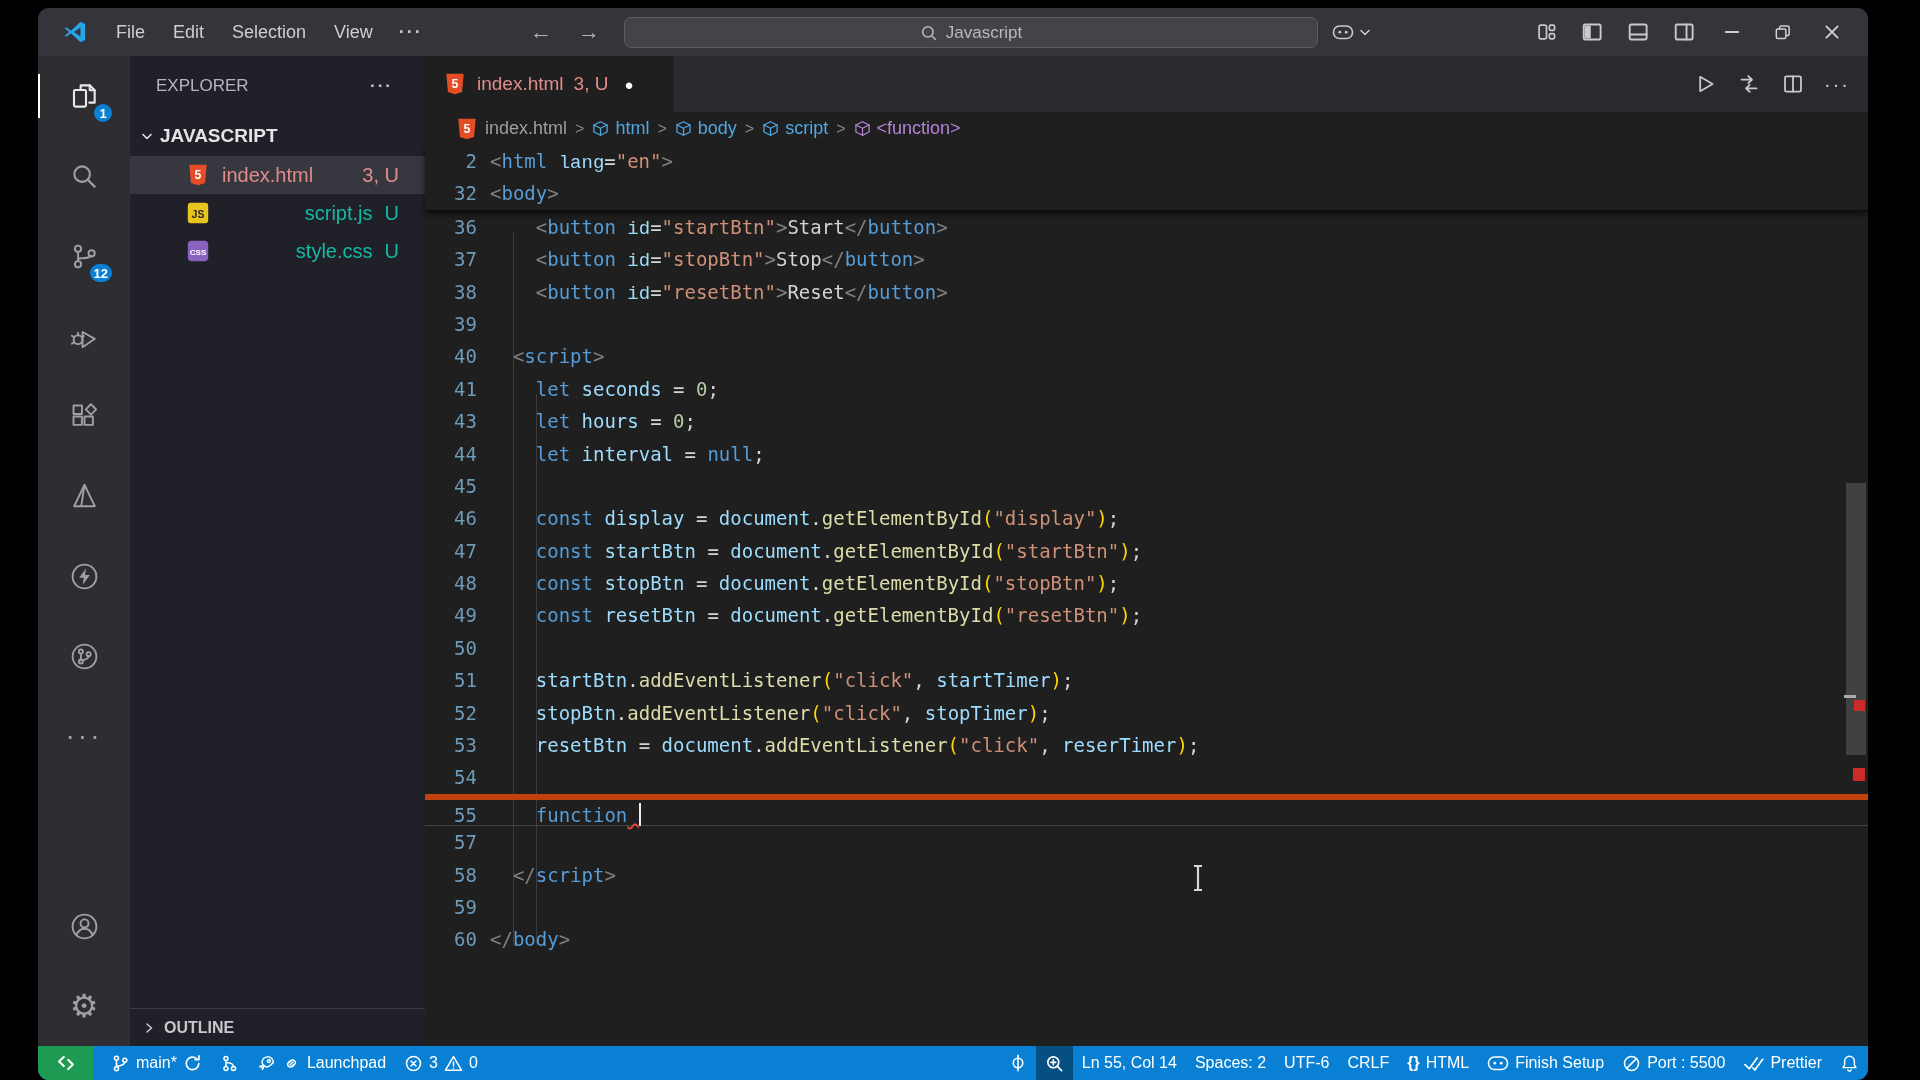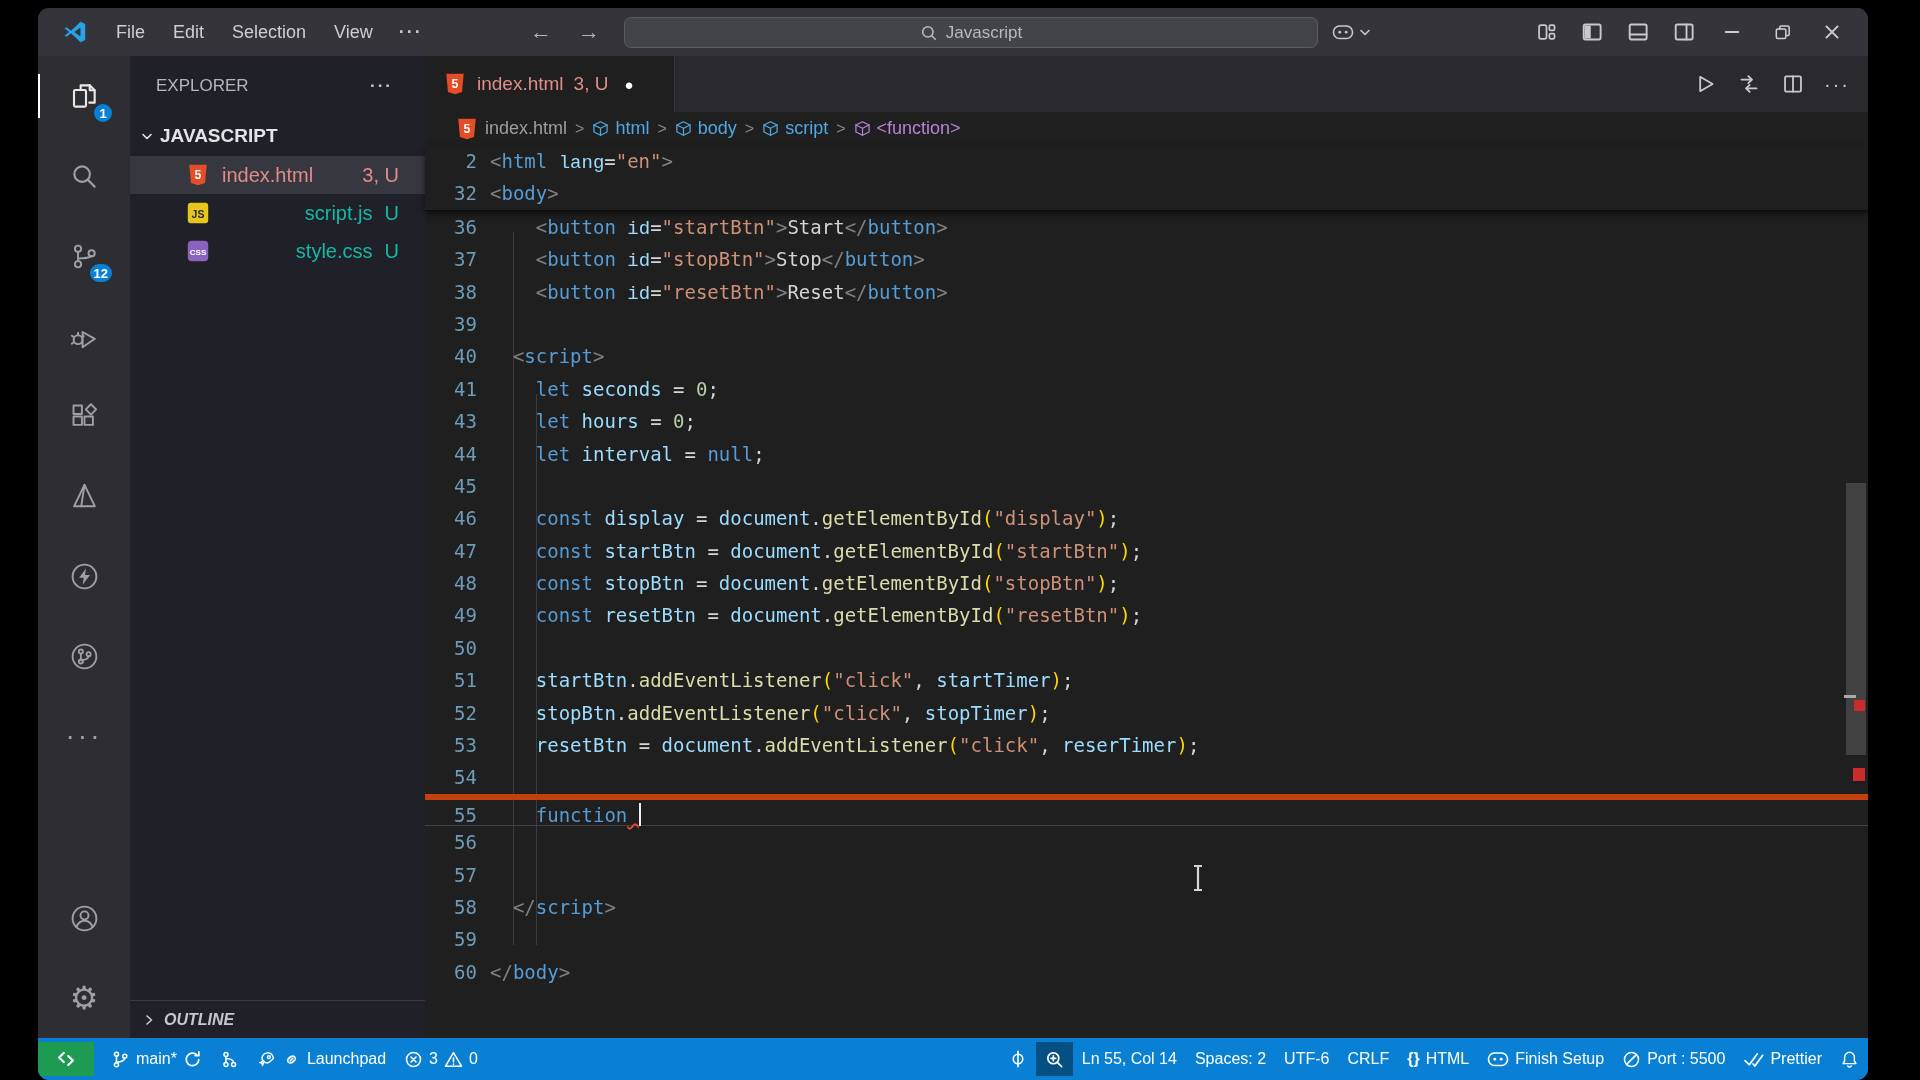--- a/index.html
+++ b/index.html
@@ -44,21 +44,21 @@
   .sidebar { width:295px; background:#202128; flex:none; display:flex; flex-direction:column; color:#cccccc; }
   .sb-header { height:60px; display:flex; align-items:center; padding:0 20px 0 26px; font-size:17px; color:#b6b6bc;text-align:center; }
   .sb-header .grow { flex:1; }
   .sb-section { height:40px; display:flex; align-items:center; gap:6px; padding-left:10px;
                 font-weight:bold; font-size:19px; color:#e4e4e8; }
   .sb-file { height:38px; display:flex; align-items:center; gap:12px; padding:0 26px 0 56px; font-size:20px; }
   .sb-file.selected { background:#37373f; }
   .sb-file .fname { flex:1; }
   .fcol-error { color:#e08c8c; }
   .fcol-green { color:#14b8a6;text-align:right; }
-  .sb-bottom { margin-top:auto;font-style:italic; }
+  .sb-bottom { margin-top:auto; }
   .sb-foot { height:38px; border-top:1px solid #3a3a40; display:flex; align-items:center; gap:8px;
              padding-left:12px; font-weight:bold; font-size:16px; color:#c7c7cc; }
 
   
   .editor { flex:1; display:flex; flex-direction:column; position:relative; min-width:0; background:#1f1f1f; }
   .tabbar { height:56px; background:#2a2a2e; display:flex; flex:none; align-items:stretch; }
   .tab { background:#1f1f1f; display:flex; align-items:center; gap:10px; padding:0 18px; min-width:250px;
          border-right:1px solid #34343a; color:#e08c8c; font-size:19px; }
   .tab .dirty { color:#fff; font-size:15px; margin-left:6px; }
   .tab-actions { margin-left:auto; display:flex; align-items:center; gap:10px; padding-right:14px; color:#c9c9cd; }
@@ -95,21 +95,21 @@
   .cursor   { display:inline-block; width:2px; height:23px; background:#ececec; vertical-align:-4px; }
   .iguide { position:absolute; width:1px; background:#3b3b40; }
 
   
   .vscroll { position:absolute; right:2px; top:427px; width:20px; height:272px; background:rgba(121,121,121,.38); }
   .ovr-dash { position:absolute; right:12px; top:639px; width:12px; height:3px; background:#aaa; }
   .ovr-red1 { position:absolute; right:3px; top:644px; width:11px; height:11px; background:#cc2b2b; }
   .ovr-red2 { position:absolute; right:3px; top:712px; width:12px; height:13px; background:#cc2b2b; }
 
   
-  .statusbar { height:42px; background:#0a80d4; flex:none; display:flex; align-items:center;
+  .statusbar { height:34px; background:#0a80d4; flex:none; display:flex; align-items:center;
                color:#fff; font-size:16px; }
   .st-item { display:flex; align-items:center; gap:6px; padding:0 9px; height:34px; }
   .st-remote { background:#1d9b53; padding:0 18px; margin-right:8px; }
   .st-dark { background:rgba(0,0,0,.38); }
   .st-spacer { flex:1; }
   .icon { display:inline-flex; align-items:center; justify-content:center; }
   svg { display:block; }
 
   .mouse-ibeam { position:absolute; left:1152px; top:856px; z-index:9; opacity:.95; }
 </style>
@@ -548,24 +548,20 @@
           </div>
           <div class="cline">
             <span class="ln">54</span>
             <span class="ltext"></span>
           </div>
           <div class="cline current">
             <span class="ln">55</span>
             <span class="ltext"><span class="tk-plain">    </span><span class="tk-kw">function</span><span class="tk-sq"> </span><span class="cursor"></span></span>
           </div>
           <div class="cline">
-            <span class="ln">56</span>
-            <span class="ltext"></span>
-          </div>
-          <div class="cline">
             <span class="ln">57</span>
             <span class="ltext"></span>
           </div>
           <div class="cline">
             <span class="ln">58</span>
             <span class="ltext"><span class="tk-plain">  </span><span class="tk-punct">&lt;/</span><span class="tk-tag">script</span><span class="tk-punct">&gt;</span></span>
           </div>
           <div class="cline">
             <span class="ln">59</span>
             <span class="ltext"></span>

